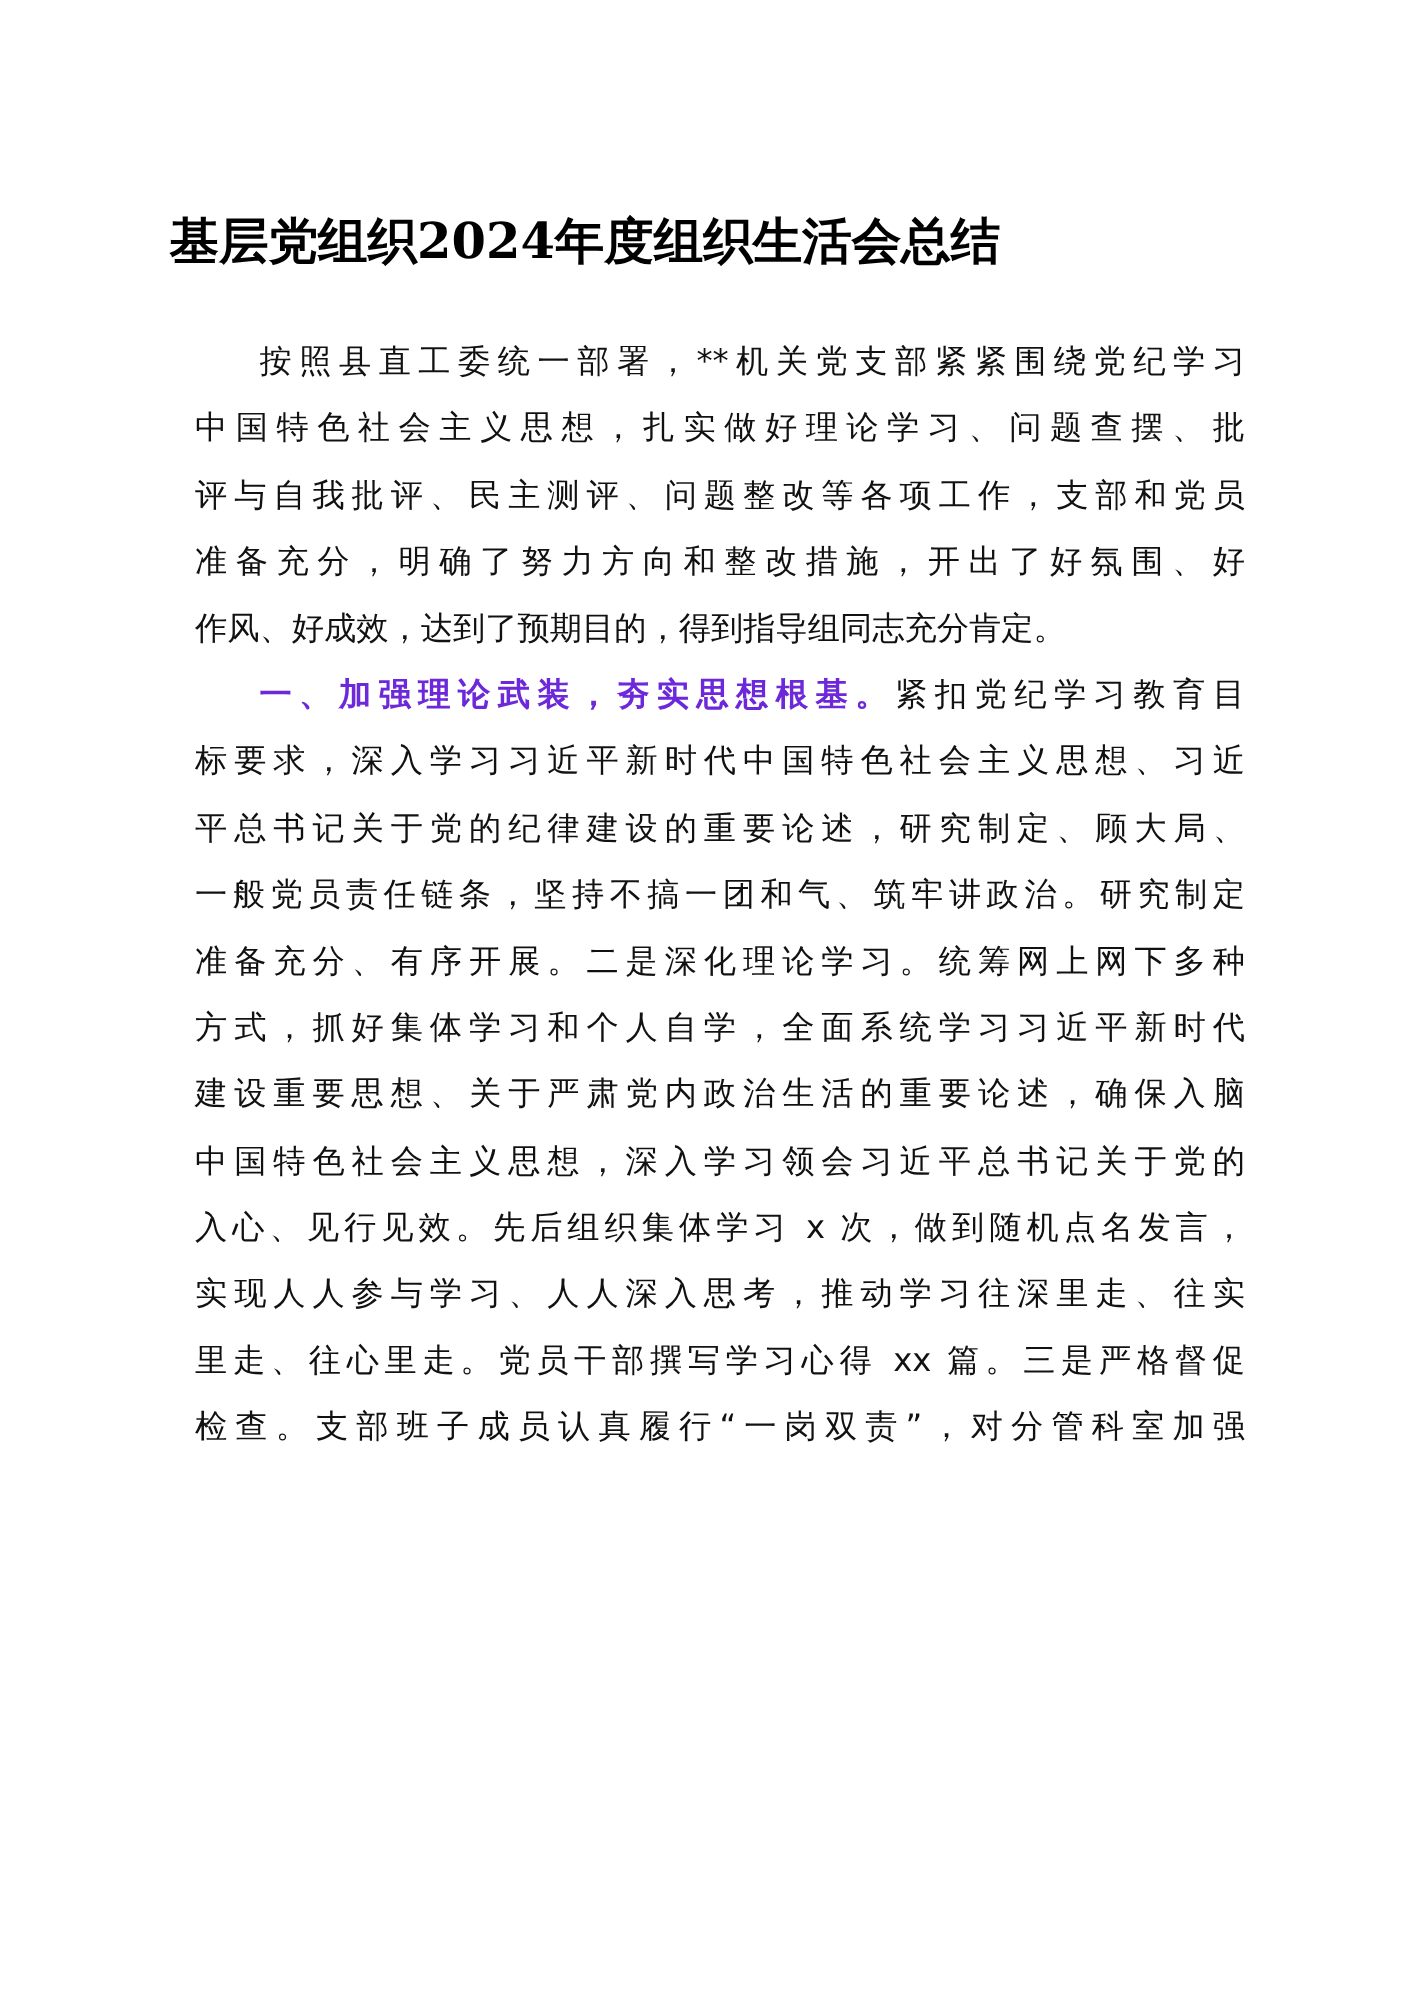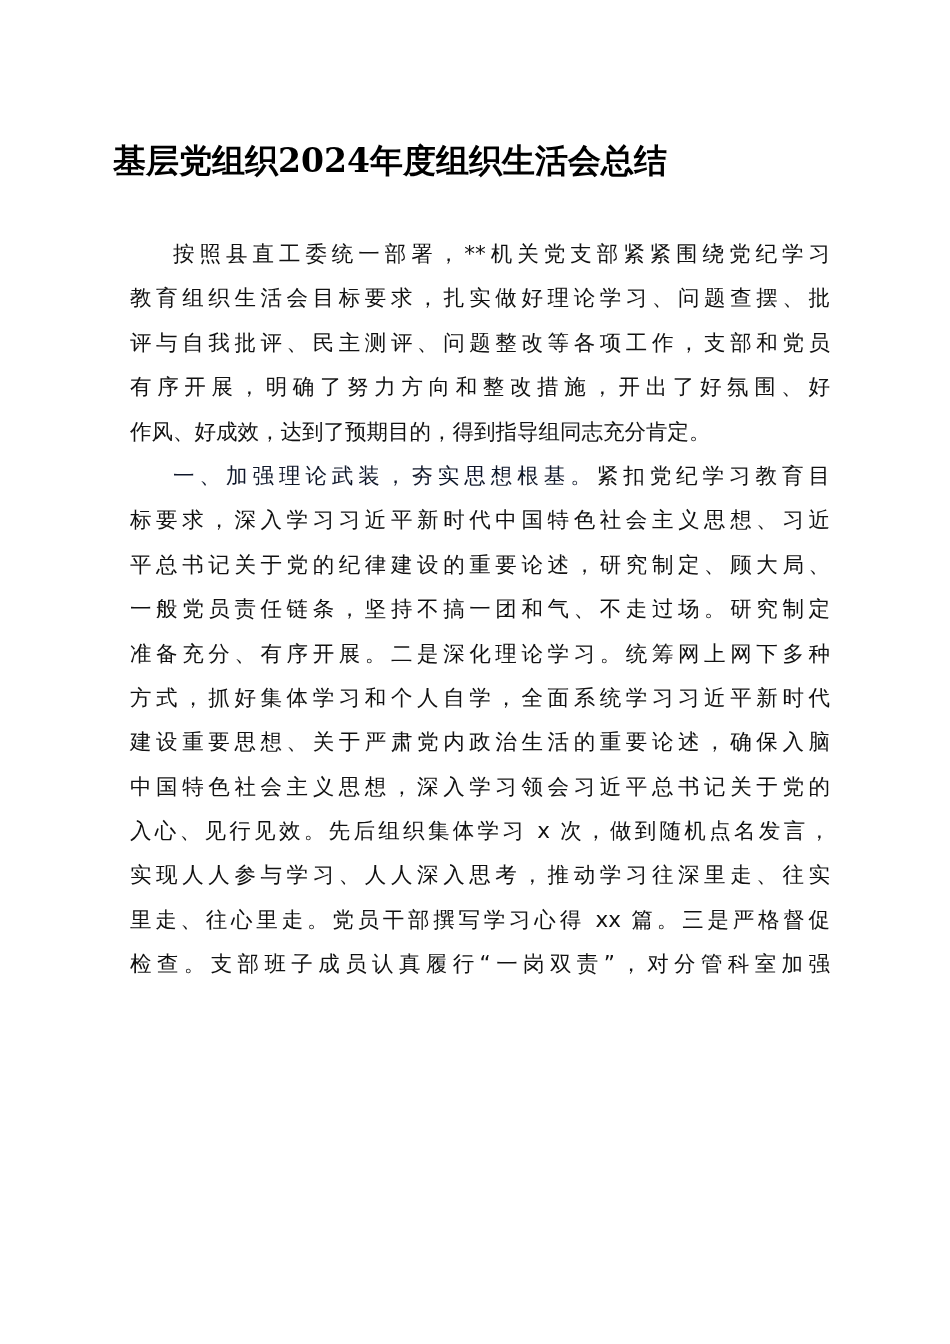--- a/index.html
+++ b/index.html
@@ -29,63 +29,63 @@
       text-align: center;
       font-family: "DejaVu Serif", "Liberation Serif", serif;
       font-weight: bold;
       font-size: 33px;
       line-height: 46px;
       letter-spacing: 0px;
       color: #000;
     }
     .body-lines {
       position: absolute;
-      top: 232px;
+      top: 220px;
       left: 130px;
       width: 700px;
     }
     .line {
       height: 44.4px;
       line-height: 44.4px;
       font-family: "DejaVu Sans", "Liberation Sans", sans-serif;
       font-size: 21.5px;
       white-space: nowrap;
       text-align: justify;
       text-align-last: justify;
       color: #111;
     }
     .line.indent {
       padding-left: 43px;
     }
     .line.last {
       text-align-last: left;
     }
     .bold {
-      font-weight: normal;
-      color: #0f172a;
+      font-weight: bold;
+      color: #6d28d9;
     }
   </style>
 </head>
 <body>
 
 <div class="page">
   <div class="title">基层党组织2024年度组织生活会总结</div>
 
   <div class="body-lines">
 
     <div class="line indent">按照县直工委统一部署，**机关党支部紧紧围绕党纪学习</div>
-    <div class="line">教育组织生活会目标要求，扎实做好理论学习、问题查摆、批</div>
+    <div class="line">中国特色社会主义思想，扎实做好理论学习、问题查摆、批</div>
     <div class="line">评与自我批评、民主测评、问题整改等各项工作，支部和党员</div>
-    <div class="line">有序开展，明确了努力方向和整改措施，开出了好氛围、好</div>
+    <div class="line">准备充分，明确了努力方向和整改措施，开出了好氛围、好</div>
     <div class="line last">作风、好成效，达到了预期目的，得到指导组同志充分肯定。</div>
 
     <div class="line indent"><span class="bold">一、加强理论武装，夯实思想根基。</span><span>紧扣党纪学习教育目</span></div>
     <div class="line">标要求，深入学习习近平新时代中国特色社会主义思想、习近</div>
     <div class="line">平总书记关于党的纪律建设的重要论述，研究制定、顾大局、</div>
-    <div class="line">一般党员责任链条，坚持不搞一团和气、不走过场。研究制定</div>
+    <div class="line">一般党员责任链条，坚持不搞一团和气、筑牢讲政治。研究制定</div>
     <div class="line">准备充分、有序开展。二是深化理论学习。统筹网上网下多种</div>
     <div class="line">方式，抓好集体学习和个人自学，全面系统学习习近平新时代</div>
     <div class="line">建设重要思想、关于严肃党内政治生活的重要论述，确保入脑</div>
     <div class="line">中国特色社会主义思想，深入学习领会习近平总书记关于党的</div>
     <div class="line">入心、见行见效。先后组织集体学习 x 次，做到随机点名发言，</div>
     <div class="line">实现人人参与学习、人人深入思考，推动学习往深里走、往实</div>
     <div class="line">里走、往心里走。党员干部撰写学习心得 xx 篇。三是严格督促</div>
     <div class="line">检查。支部班子成员认真履行“一岗双责”，对分管科室加强</div>
   </div>
 </div>

